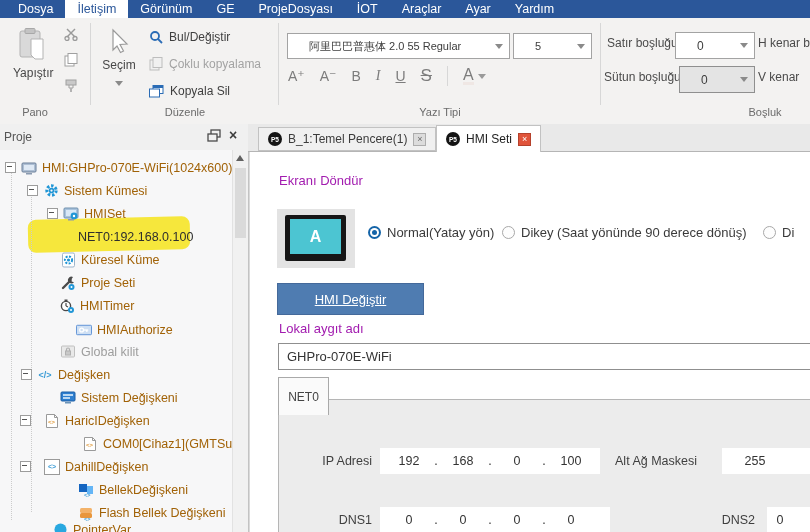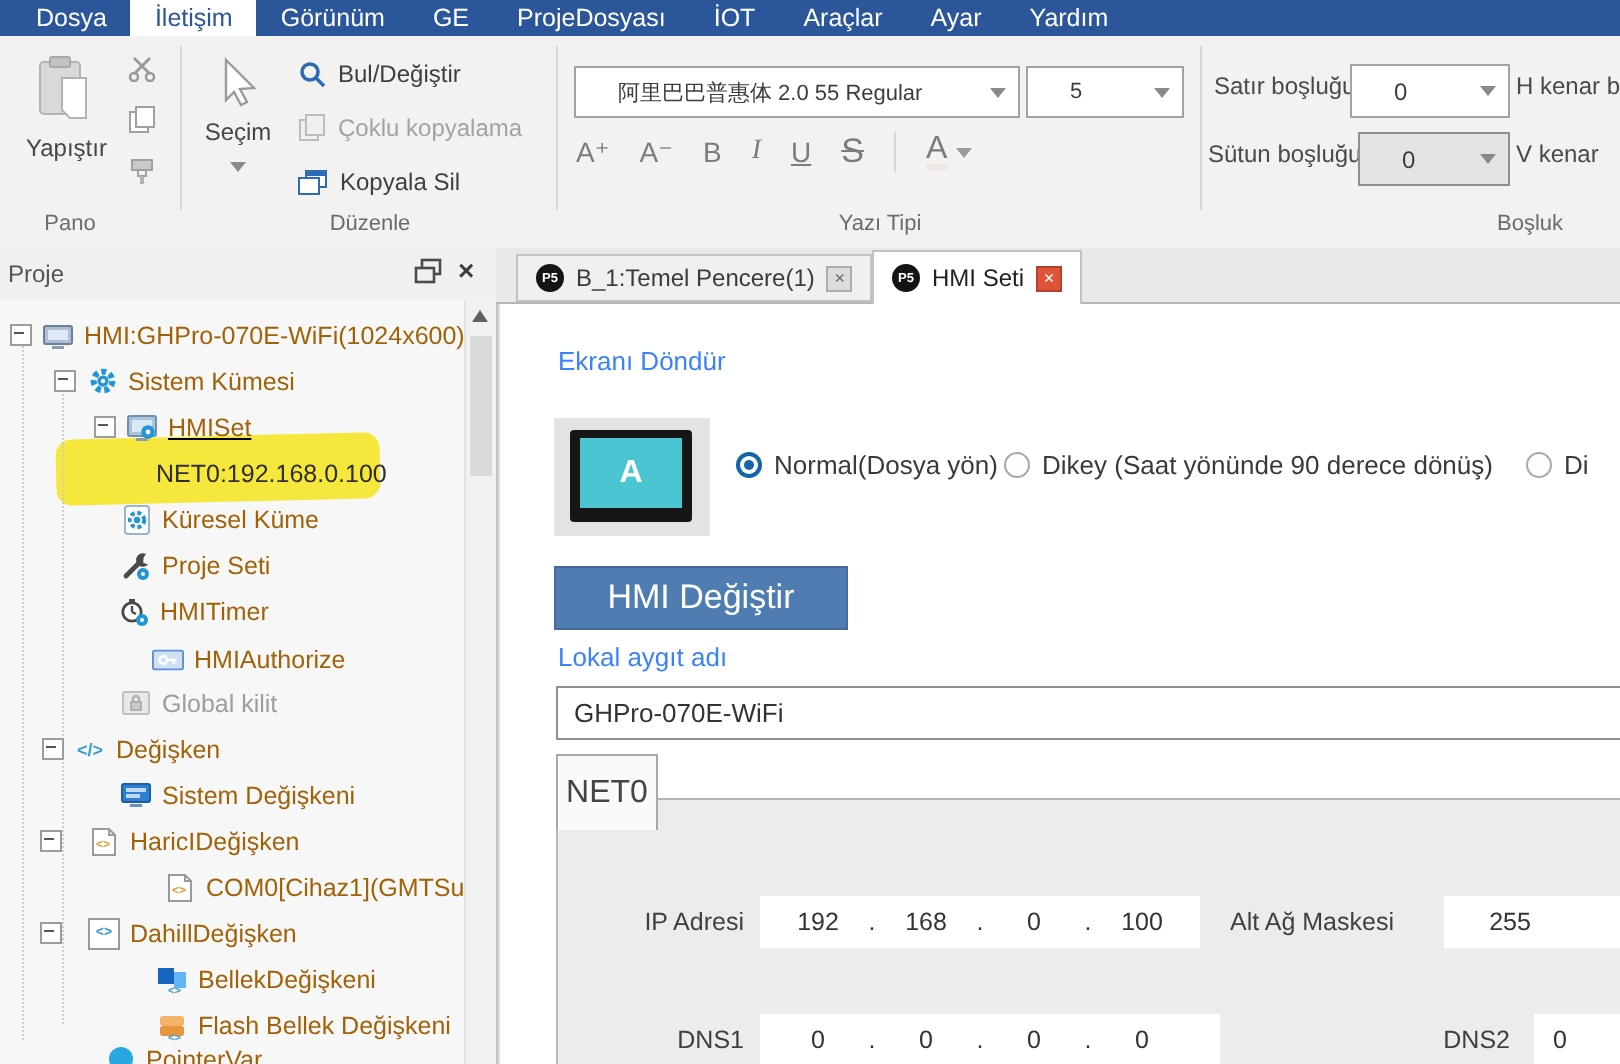--- a/index.html
+++ b/index.html
@@ -48,34 +48,34 @@
   .doc-tab{position:absolute;display:flex;align-items:center;gap:6px;padding:0 9px;box-sizing:border-box;}
   #tab1{left:10px;top:3px;height:24px;background:#f0f0f0;border:1px solid #c2c2c2;}
   #tab2{left:188px;top:1px;height:27px;background:#ffffff;border:1px solid #c2c2c2;border-bottom:none;z-index:3;}
   .tab-label{font-size:12px;color:#3c3c3c;}
   .logo-circle{width:14px;height:14px;border-radius:50%;background:#141414;color:#fff;font-size:6.5px;font-weight:bold;display:flex;align-items:center;justify-content:center;flex:0 0 auto;}
   .tab-close{width:13px;height:13px;border:1px solid #adadad;background:#dcdcdc;color:#6b6b6b;font-size:9px;line-height:11px;text-align:center;box-sizing:border-box;}
   .tab-close.red{background:#e0543a;border-color:#b5412c;color:#ffffff;}
 
   
   #content{left:249px;top:152px;width:561px;height:380px;background:#ffffff;border-left:1px solid #dadada;box-sizing:border-box;}
-  .c-label{position:absolute;font-size:13px;color:#3b82f6;white-space:nowrap;}
+  .c-label{position:absolute;font-size:13px;color:#a21caf;white-space:nowrap;}
   #preview-box{position:absolute;left:27px;top:57px;width:78px;height:59px;background:#e3e3e3;}
   #bezel{position:absolute;left:8px;top:6px;width:61px;height:46px;background:#161616;border-radius:2px;}
   #screen-a{position:absolute;left:5px;top:4px;width:51px;height:35px;background:#4cc5d2;color:#ffffff;font-size:16px;font-weight:bold;display:flex;align-items:center;justify-content:center;}
   .radio{width:13px;height:13px;border-radius:50%;box-sizing:border-box;flex:0 0 auto;}
   .radio.unsel{border:1px solid #a8a8a8;background:#fdfdfd;}
   .radio.sel{background:#1464a8;display:flex;align-items:center;justify-content:center;}
   .radio.sel .mid{width:9px;height:9px;border-radius:50%;background:#ffffff;display:flex;align-items:center;justify-content:center;}
   .radio.sel .core{width:5px;height:5px;border-radius:50%;background:#1464a8;}
   .radio-wrap{position:absolute;display:flex;align-items:center;gap:6px;}
   .radio-wrap .rlbl{font-size:13px;color:#3a3a3a;white-space:nowrap;}
-  #hmi-change-btn{position:absolute;left:27px;top:131px;width:147px;height:32px;background:#4f7cb1;border:1px solid #44699a;box-sizing:border-box;color:#ffffff;font-size:17px;display:flex;align-items:center;justify-content:center;}
+  #hmi-change-btn{position:absolute;left:27px;top:131px;width:147px;height:32px;background:#4f7cb1;border:1px solid #44699a;box-sizing:border-box;color:#ffffff;font-size:13px;display:flex;align-items:center;justify-content:center;text-decoration:underline;}
   #device-input{position:absolute;left:28px;top:191px;width:600px;height:27px;background:#ffffff;border:1px solid #8f8f8f;box-sizing:border-box;font-size:13px;color:#333;display:flex;align-items:center;padding-left:8px;}
-  #net-tab{position:absolute;left:28px;top:225px;width:51px;height:38px;background:#fafafa;border:1px solid #a9a9a9;border-bottom:none;box-sizing:border-box;font-size:16px;color:#444;display:flex;align-items:center;justify-content:center;z-index:2;}
+  #net-tab{position:absolute;left:28px;top:225px;width:51px;height:38px;background:#fafafa;border:1px solid #a9a9a9;border-bottom:none;box-sizing:border-box;font-size:12px;color:#444;display:flex;align-items:center;justify-content:center;z-index:2;}
   #net-panel{position:absolute;left:28px;top:247px;width:600px;height:140px;background:#ececec;border:1px solid #b5b5b5;box-sizing:border-box;}
   .fld-label{position:absolute;font-size:12.5px;color:#3f3f3f;text-align:right;white-space:nowrap;}
   .ip-field{position:absolute;background:#ffffff;height:26px;display:flex;align-items:center;padding:0 9px;}
   .octet{width:40px;text-align:center;font-size:12.5px;color:#333;}
   .dot{width:14px;text-align:center;font-size:12.5px;color:#333;}
 
   svg{display:block;}
 </style>
 </head>
 <body>
@@ -253,21 +253,21 @@
     <span class="ticon">
       <svg width="15" height="15" viewBox="0 0 16 16">
           <circle cx="8" cy="8" r="5" fill="none" stroke="#2196d6" stroke-width="3.2" stroke-dasharray="2.6 1.9"></circle>
           <circle cx="8" cy="8" r="3" fill="#2196d6"></circle>
           <circle cx="8" cy="8" r="1.2" fill="#f7f7f8"></circle>
         </svg>
     </span>
     <span class="lbl">Sistem Kümesi</span>
   </div>
 
-  <div class="trow abs" style="left:0;top:202px;padding-left:47px;text-decoration:underline;">
+  <div class="trow abs" style="left:0;top:202px;padding-left:47px;">
     <span class="exp"></span>
     <span class="ticon">
       <svg width="16" height="16" viewBox="0 0 16 16">
           <rect x="1" y="2" width="14" height="10" rx="1" fill="#a9c3dd" stroke="#7090ae"></rect>
           <rect x="3" y="4" width="10" height="6" fill="#d9e8f6"></rect>
           <circle cx="11" cy="10" r="3.4" fill="#2196d6"></circle>
           <circle cx="11" cy="10" r="1.2" fill="#ffffff"></circle>
           <rect x="5" y="13" width="6" height="1.5" fill="#8a9ab0"></rect>
         </svg>
     </span>
@@ -442,21 +442,21 @@
         <div id="screen-a">A</div>
       </div>
     </div>
 
     <div class="radio-wrap" style="left:118px;top:73px;">
       <span class="radio sel">
           <span class="mid">
             <span class="core"></span>
           </span>
         </span>
-      <span class="rlbl">Normal(Dosya yön)</span>
+      <span class="rlbl">Normal(Yatay yön)</span>
     </div>
     <div class="radio-wrap" style="left:252px;top:73px;">
       <span class="radio unsel"></span>
       <span class="rlbl">Dikey (Saat yönünde 90 derece dönüş)</span>
     </div>
     <div class="radio-wrap" style="left:513px;top:73px;">
       <span class="radio unsel"></span>
       <span class="rlbl">Di</span>
     </div>
 

